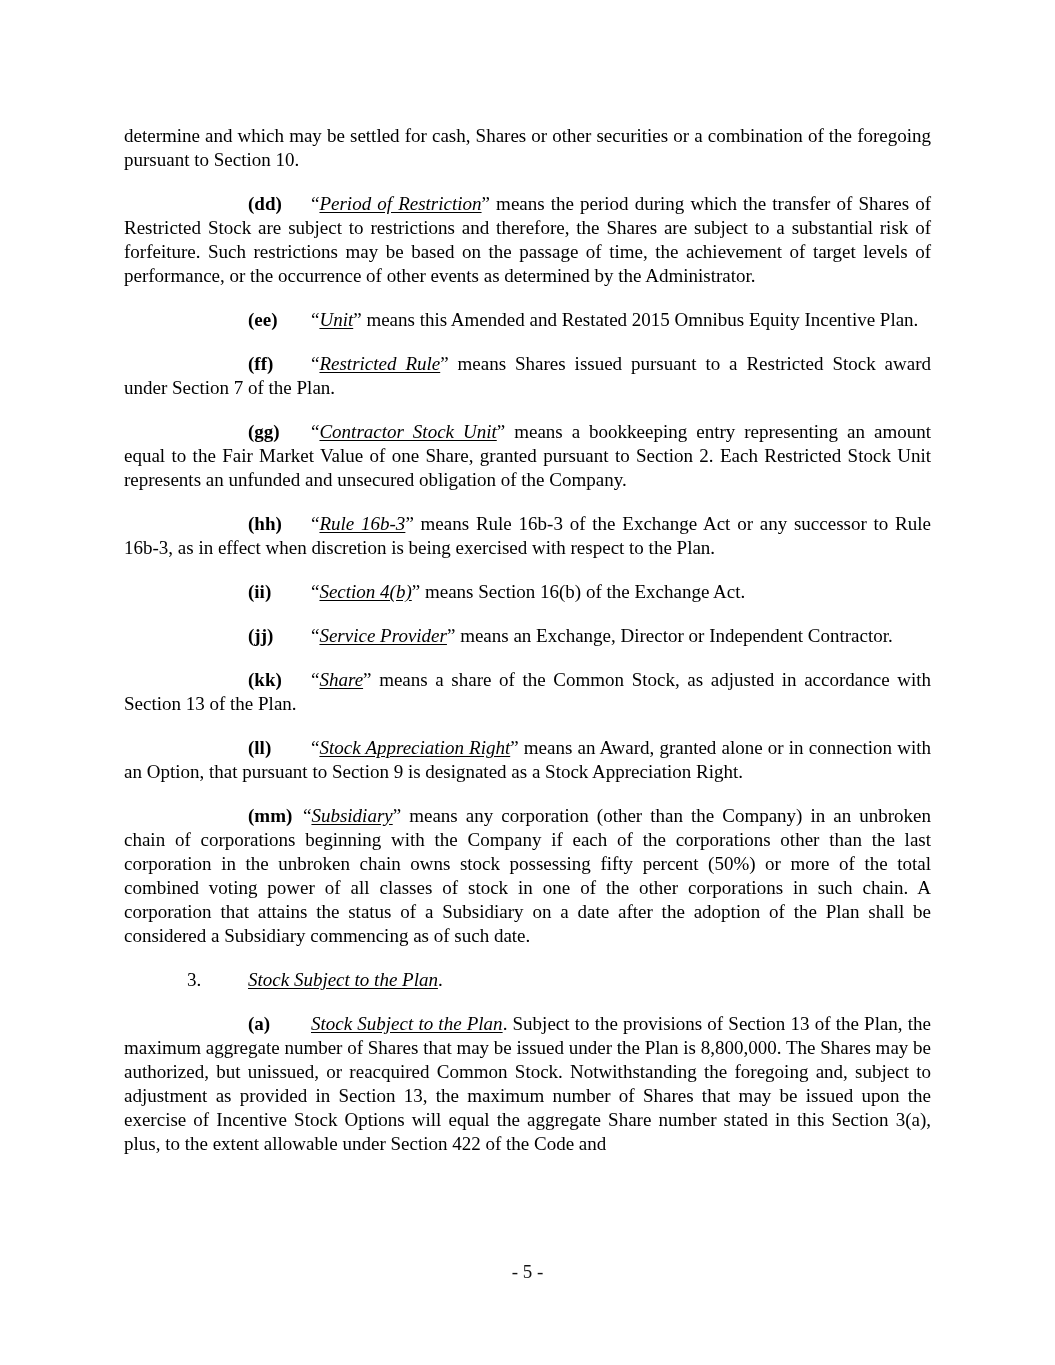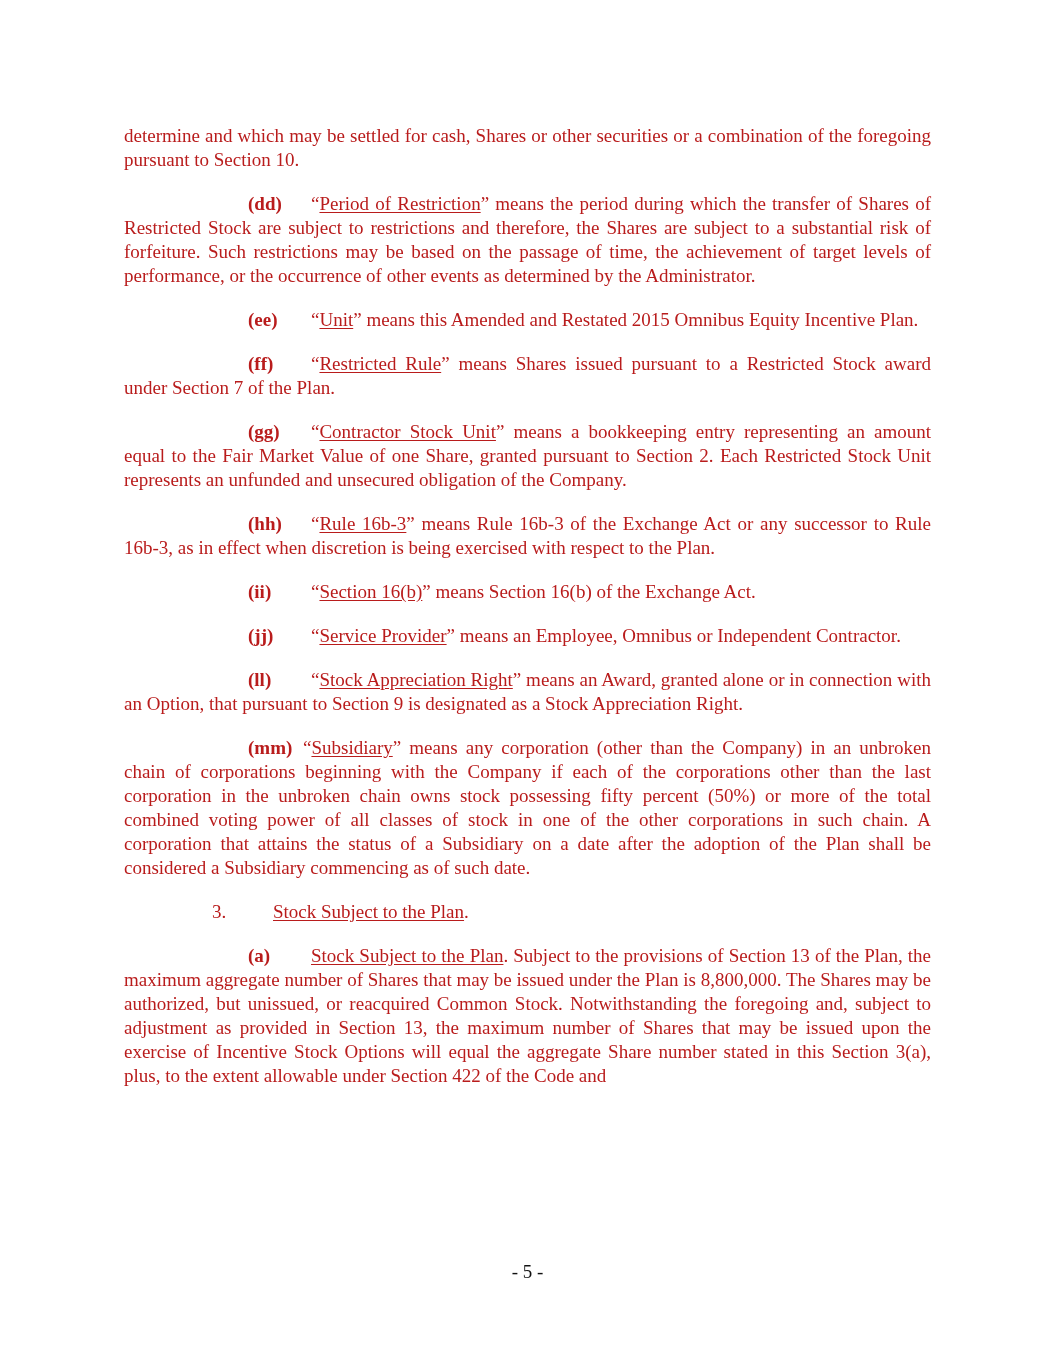--- a/index.html
+++ b/index.html
@@ -1,47 +1,48 @@
 <!DOCTYPE html>
 <html><head>
 <meta charset="utf-8">
 <style>
   html, body { margin: 0; padding: 0; background: #ffffff; }
   body { width: 1055px; height: 1365px; position: relative; overflow: hidden; }
   .page {
     position: absolute; left: 124px; top: 124px; width: 807px;
     font-family: "Liberation Serif", "DejaVu Serif", serif;
-    font-size: 19px; line-height: 24px; color: #b91c1c;
+    font-size: 19px; line-height: 24px; color: #000000;
   }
   p { margin: 0 0 20px 0; text-align: justify; }
   .def { text-indent: 124px; }
   .lbl { display: inline-block; width: 63px; text-indent: 0; font-weight: bold; }
   .lbl.wide { width: 55px; }
-  u { text-decoration: underline; text-underline-offset: 2px; }
-  .sec { margin-left: 88px; text-align: left; }
+  u { text-decoration: underline; text-underline-offset: 2px; font-style: italic; }
+  .sec { margin-left: 63px; text-align: left; }
   .sec .num { display: inline-block; width: 61px; }
   .footer {
     position: absolute; top: 1261px; left: 0; width: 1055px; text-align: center;
     font-family: "Liberation Serif", "DejaVu Serif", serif; font-size: 19px; color: #111;
   }
 </style>
 </head>
 <body>
 
 <div class="page">
   <p>determine and which may be settled for cash, Shares or other securities or a combination of the foregoing pursuant to Section 10.</p>
 
   <div id="defs">
       <p class="def"><span class="lbl">(dd)</span><span>“</span><u>Period of Restriction</u><span>”</span><span> means the period during which the transfer of Shares of Restricted Stock are subject to restrictions and therefore, the Shares are subject to a substantial risk of forfeiture.  Such restrictions may be based on the passage of time, the achievement of target levels of performance, or the occurrence of other events as determined by the Administrator.</span></p>
       <p class="def"><span class="lbl">(ee)</span><span>“</span><u>Unit</u><span>”</span><span> means this Amended and Restated 2015 Omnibus Equity Incentive Plan.</span></p>
       <p class="def"><span class="lbl">(ff)</span><span>“</span><u>Restricted Rule</u><span>”</span><span> means Shares issued pursuant to a Restricted Stock award under Section 7 of the Plan.</span></p>
       <p class="def"><span class="lbl">(gg)</span><span>“</span><u>Contractor Stock Unit</u><span>”</span><span> means a bookkeeping entry representing an amount equal to the Fair Market Value of one Share, granted pursuant to Section 2.  Each Restricted Stock Unit represents an unfunded and unsecured obligation of the Company.</span></p>
       <p class="def"><span class="lbl">(hh)</span><span>“</span><u>Rule 16b-3</u><span>”</span><span> means Rule 16b-3 of the Exchange Act or any successor to Rule 16b-3, as in effect when discretion is being exercised with respect to the Plan.</span></p>
-      <p class="def"><span class="lbl">(ii)</span><span>“</span><u>Section 16(b)</u><span>”</span><span> means Section 16(b) of the Exchange Act.</span></p>
-      <p class="def"><span class="lbl">(jj)</span><span>“</span><u>Service Provider</u><span>”</span><span> means an Employee, Omnibus or Independent Contractor.</span></p>
+      <p class="def"><span class="lbl">(ii)</span><span>“</span><u>Section 4(b)</u><span>”</span><span> means Section 16(b) of the Exchange Act.</span></p>
+      <p class="def"><span class="lbl">(jj)</span><span>“</span><u>Service Provider</u><span>”</span><span> means an Exchange, Director or Independent Contractor.</span></p>
+      <p class="def"><span class="lbl">(kk)</span><span>“</span><u>Share</u><span>”</span><span> means a share of the Common Stock, as adjusted in accordance with Section 13 of the Plan.</span></p>
       <p class="def"><span class="lbl">(ll)</span><span>“</span><u>Stock Appreciation Right</u><span>”</span><span> means an Award, granted alone or in connection with an Option, that pursuant to Section 9 is designated as a Stock Appreciation Right.</span></p>
       <p class="def"><span class="lbl wide">(mm)</span><span>“</span><u>Subsidiary</u><span>”</span><span> means any corporation (other than the Company) in an unbroken chain of corporations beginning with the Company if each of the corporations other than the last corporation in the unbroken chain owns stock possessing fifty percent (50%) or more of the total combined voting power of all classes of stock in one of the other corporations in such chain.  A corporation that attains the status of a Subsidiary on a date after the adoption of the Plan shall be considered a Subsidiary commencing as of such date.</span></p>
     </div>
 
   <p class="sec"><span class="num">3.</span><u>Stock Subject to the Plan</u><span>.</span></p>
 
   <p class="def"><span class="lbl">(a)</span><u>Stock Subject to the Plan</u><span>.  Subject to the provisions of Section 13 of the Plan, the maximum aggregate number of Shares that may be issued under the Plan is 8,800,000. The Shares may be authorized, but unissued, or reacquired Common Stock.  Notwithstanding the foregoing and, subject to adjustment as provided in Section 13, the maximum number of Shares that may be issued upon the exercise of Incentive Stock Options will equal the aggregate Share number stated in this Section 3(a), plus, to the extent allowable under Section 422 of the Code and</span></p>
 </div>
 
 <div class="footer">- 5 -</div>

